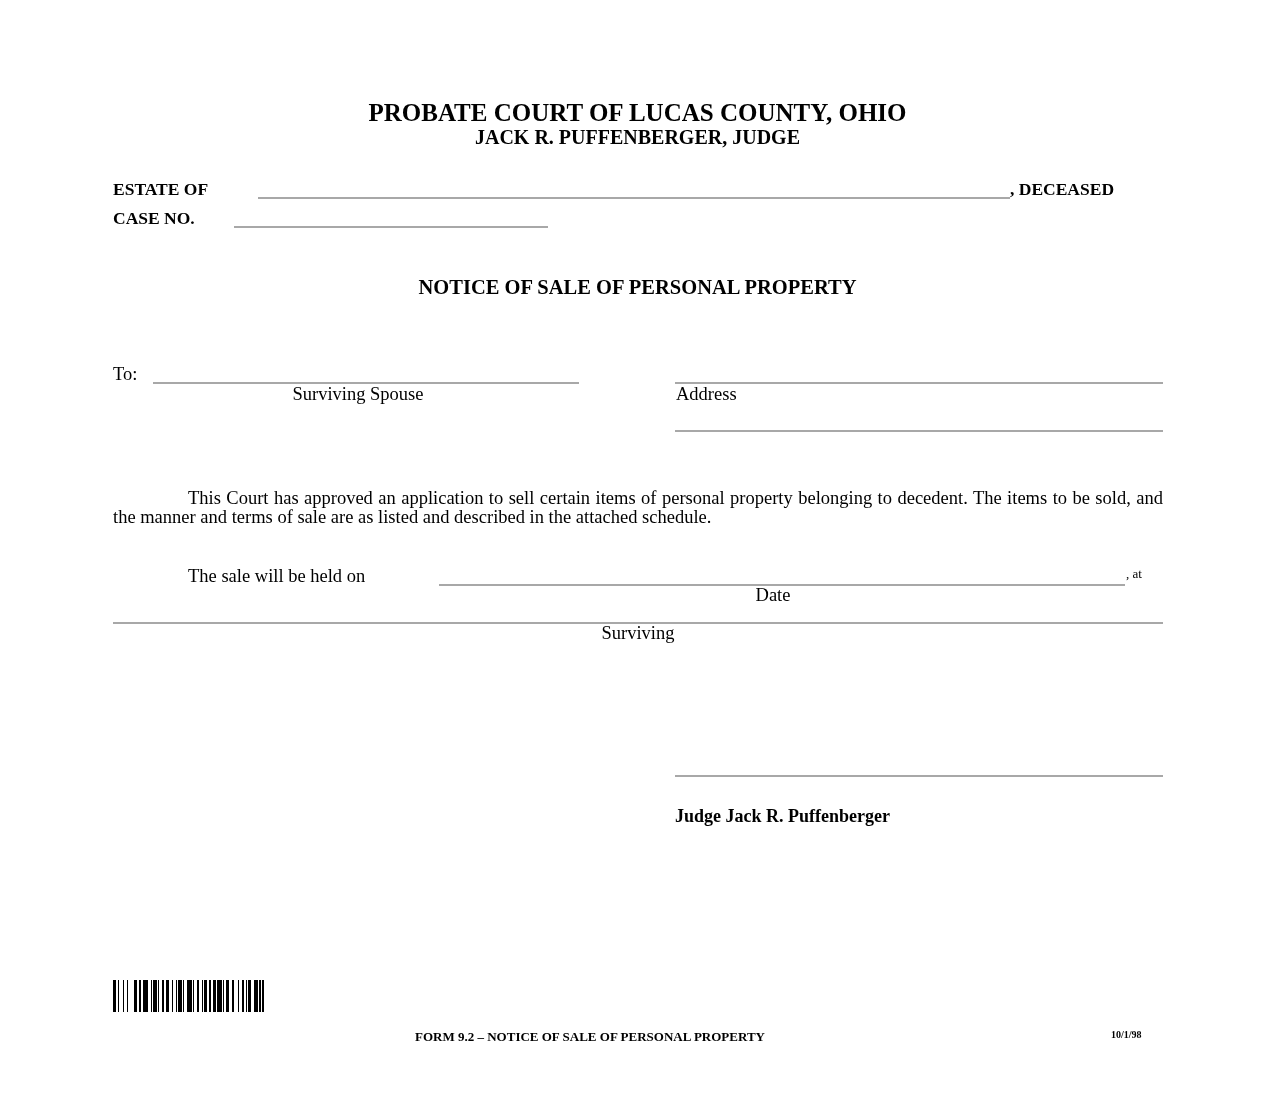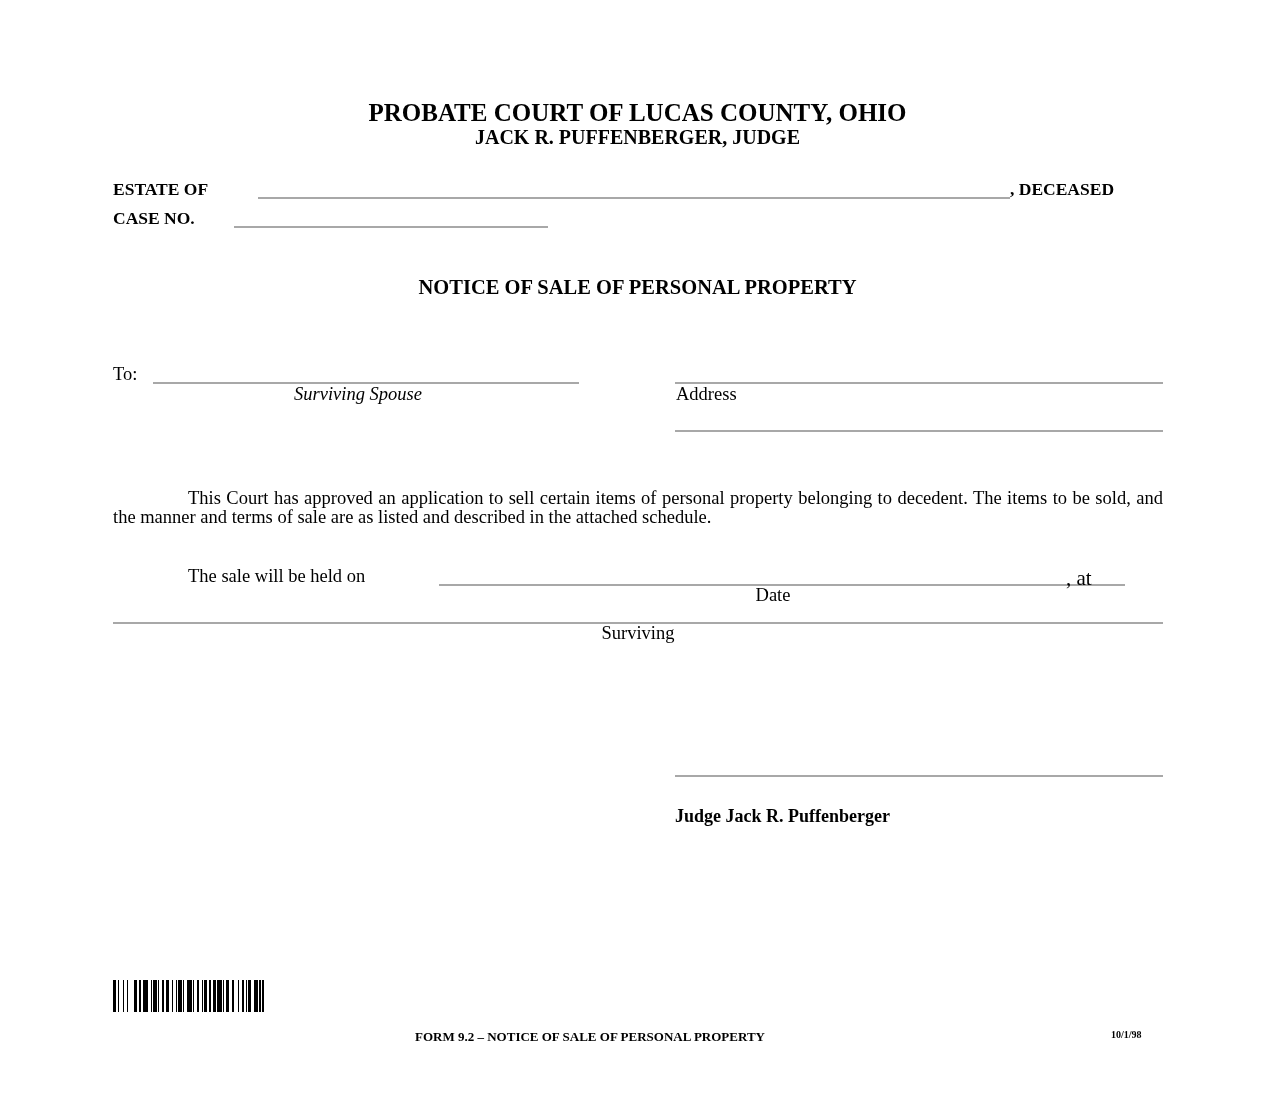--- a/index.html
+++ b/index.html
@@ -29,37 +29,37 @@
 <div class="line" style="left:234px; width:314px; top:226px;">
   <span class="abs" style="left:4px; top:-20px; font-size:17px;"></span>
 </div>
 
 <div class="abs bold center" style="left:0; width:1275px; top:276px; font-size:20.5px;">NOTICE OF SALE OF PERSONAL PROPERTY</div>
 
 <div class="abs" style="left:113px; top:364px; font-size:18.5px;">To:</div>
 <div class="line" style="left:153px; width:426px; top:382px;">
   <span class="abs" style="left:4px; top:-20px; font-size:17px;"></span>
 </div>
-<div class="abs center" style="left:153px; width:410px; top:384px; font-size:18.5px;font-style:italic;">Surviving Spouse</div>
+<div class="abs center" style="left:153px; width:410px; top:384px; font-size:18.5px;">Surviving Spouse</div>
 
 <div class="line" style="left:675px; width:488px; top:382px;">
   <span class="abs" style="left:4px; top:-20px; font-size:17px;"></span>
 </div>
 <div class="abs" style="left:676px; top:384px; font-size:18.5px;">Address</div>
 <div class="line" style="left:675px; width:488px; top:430px;">
   <span class="abs" style="left:4px; top:-20px; font-size:17px;"></span>
 </div>
 
 <div class="para" style="top:489px; text-indent:75px;">This Court has approved an application to sell certain items of personal property belonging to decedent. The items to be sold, and the manner and terms of sale are as listed and described in the attached schedule.</div>
 
 <div class="abs" style="left:188px; top:566px; font-size:18.5px;">The sale will be held on</div>
 <div class="line" style="left:439px; width:686px; top:584px;">
   <span class="abs" style="left:4px; top:-20px; font-size:17px;"></span>
 </div>
-<div class="abs" style="left:1066px; top:566px; font-size:21px;">, at</div>
+<div class="abs" style="left:1126px; top:566px; font-size:13px;">, at</div>
 <div class="abs center" style="left:439px; width:668px; top:585px; font-size:18.5px;">Date</div>
 
 <div class="line" style="left:113px; width:1050px; top:622px;">
   <span class="abs" style="left:4px; top:-20px; font-size:17px;"></span>
 </div>
 <div class="abs center" style="left:113px; width:1050px; top:623px; font-size:18.5px;">Surviving</div>
 
 <div class="line" style="left:675px; width:488px; top:775px;">
   <span class="abs" style="left:4px; top:-20px; font-size:17px;"></span>
 </div>

